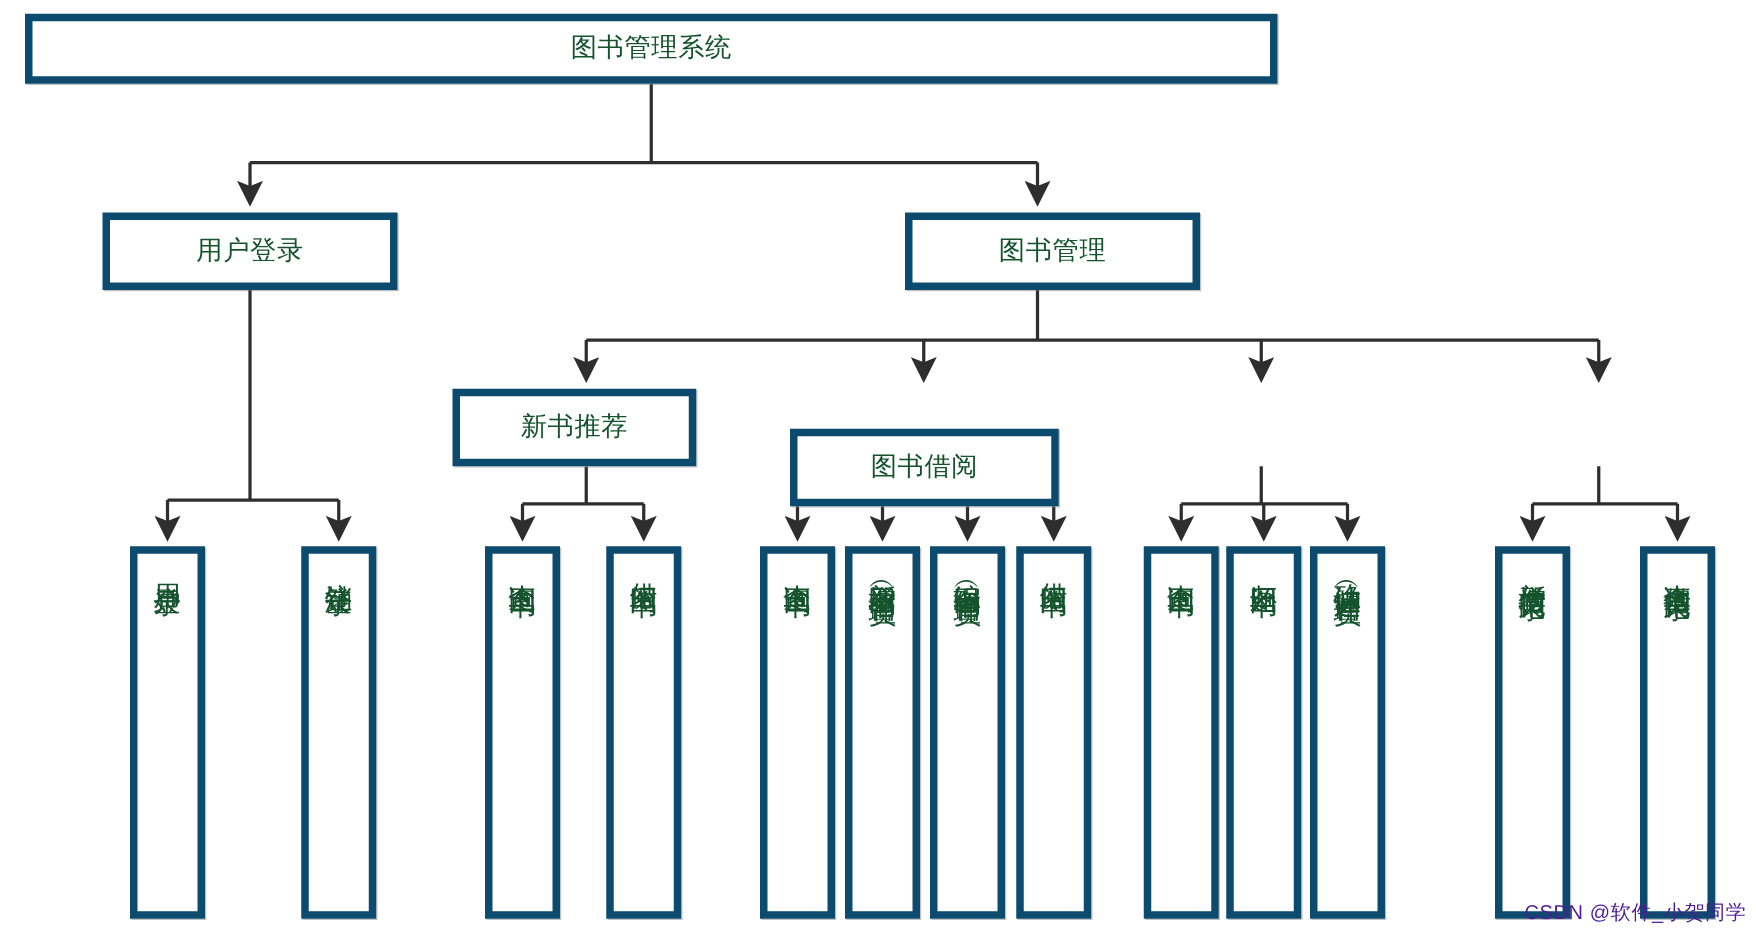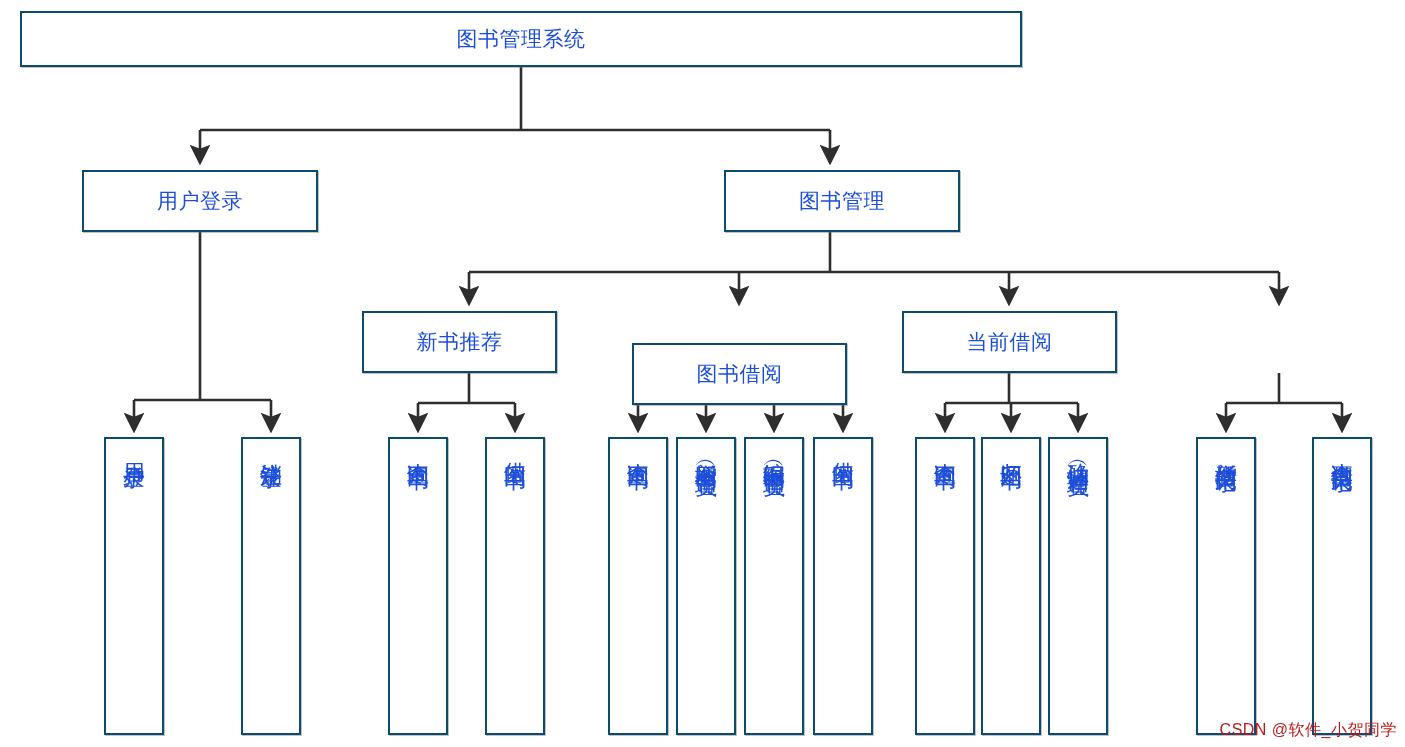--- a/index.html
+++ b/index.html
@@ -21,26 +21,26 @@
     position: absolute;
     left: 0;
     top: 0;
     width: 1405px;
     height: 747px;
     pointer-events: none;
   }
   .node {
     position: absolute;
     box-sizing: border-box;
-    border: 2px solid #0c4a6e;
+    border: 6px solid #0c4a6e;
     background: #ffffff;
     display: flex;
     align-items: center;
     justify-content: center;
-    color: #1d4ed8;
+    color: #14532d;
     box-shadow: 1px 1px 0 rgba(120,120,120,0.45);
   }
   .node .label {
     display: block;
     text-align: center;
     letter-spacing: 0.5px;
   }
   .node.horizontal .label {
     font-size: 21px;
     line-height: 1.1;
@@ -60,21 +60,21 @@
     font-size: 22px;
     line-height: 1.08;
     letter-spacing: 2px;
     white-space: nowrap;
   }
   .watermark {
     position: absolute;
     right: 8px;
     bottom: 6px;
     font-size: 16px;
-    color: #b91c1c;
+    color: #4c1d95;
     letter-spacing: 0.5px;
     white-space: nowrap;
     user-select: none;
   }
 </style>
 </head>
 <body>
 
 <div id="canvas">
 
@@ -141,23 +141,20 @@
   </div>
 
   <div class="node horizontal" style="left:362px; top:311px; width:195px; height:62px;">
     <span class="label">新书推荐</span>
   </div>
 
   <div class="node horizontal" style="left:632px; top:311px; width:215px; height:62px;margin-top:32px;">
     <span class="label">图书借阅</span>
   </div>
 
-  <div class="node horizontal" style="left:902px; top:311px; width:215px; height:62px;">
-    <span class="label">当前借阅</span>
-  </div>
 
 
   <div class="node vertical" style="left:104px; top:437px; width:60px; height:298px;">
     <span class="label">用户登录</span>
   </div>
 
   <div class="node vertical" style="left:241px; top:437px; width:60px; height:298px;">
     <span class="label">注销登录</span>
   </div>
 

